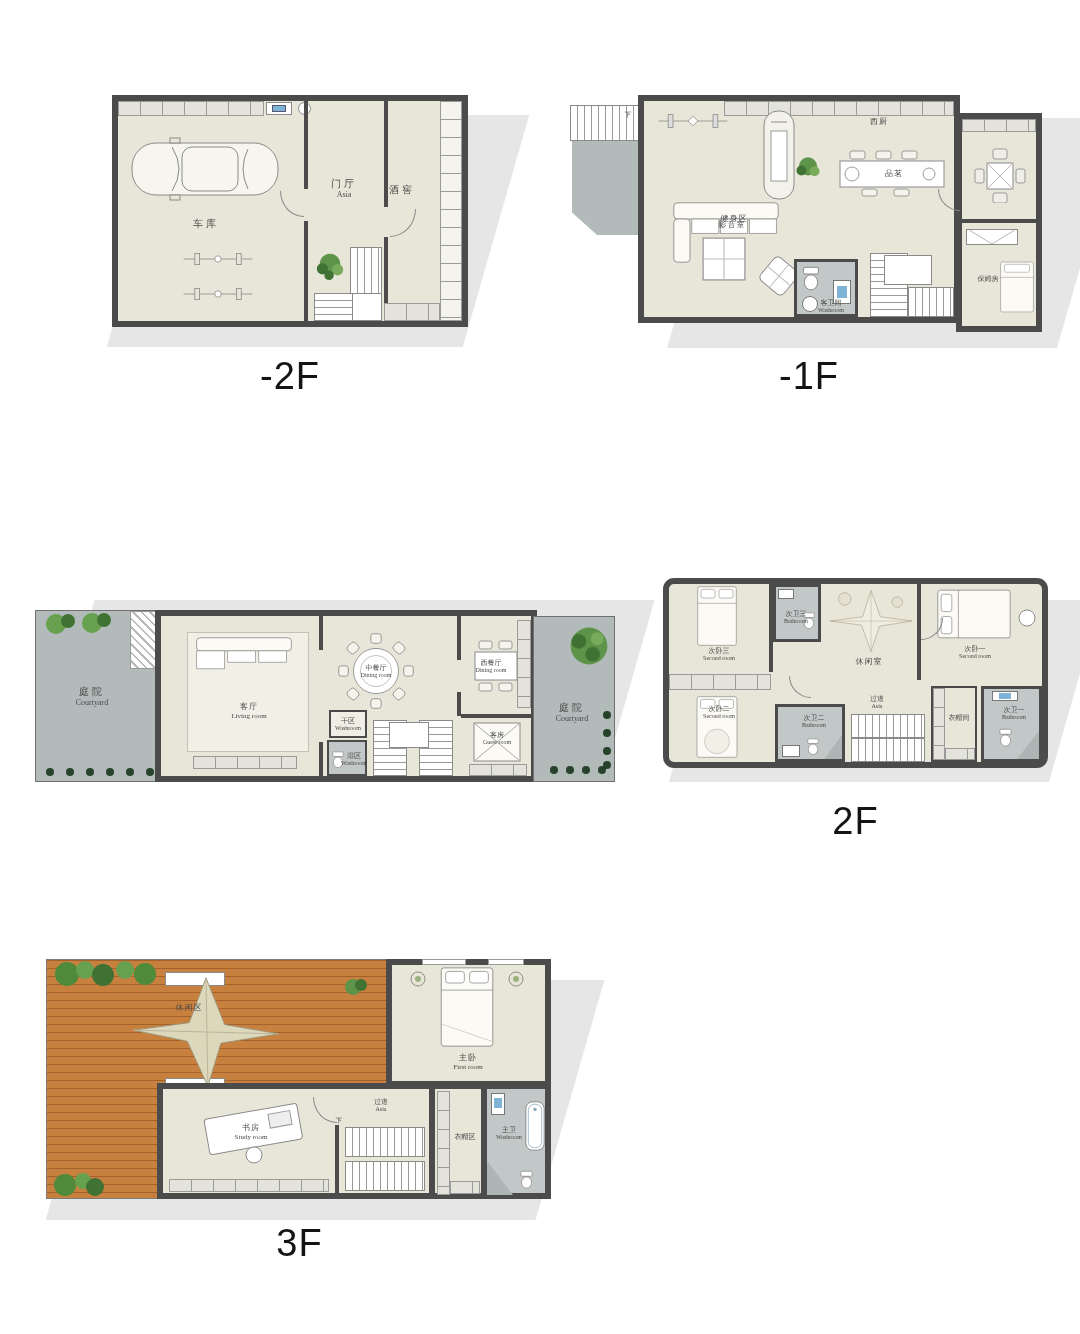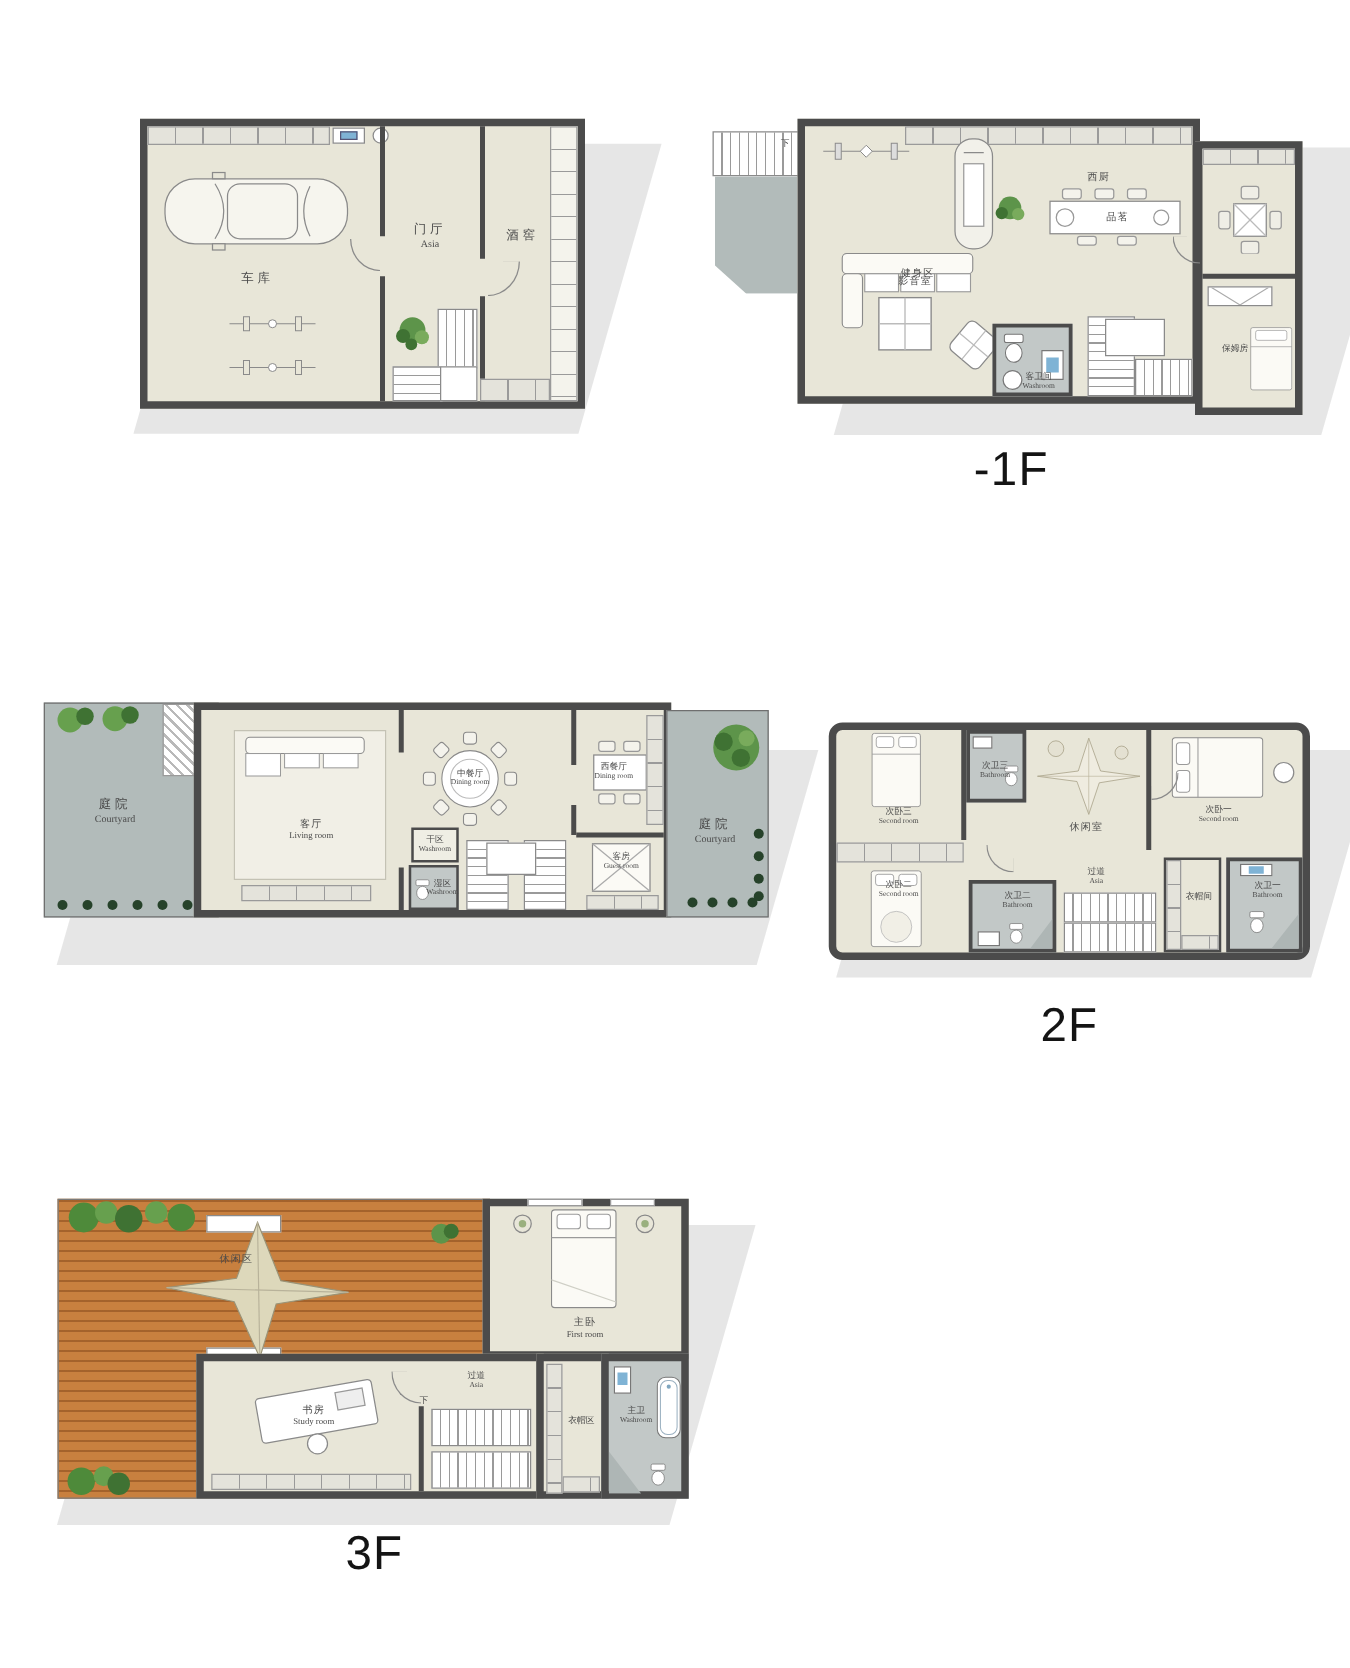--- a/index.html
+++ b/index.html
@@ -112,39 +112,40 @@
     </div>
 
     <div class="abs stairs-h" style="left:232px; top:146px; width:32px; height:48px;"></div>
     <div class="abs stairs-v" style="left:196px; top:192px; width:40px; height:28px;"></div>
     <div class="abs landing" style="left:234px; top:192px; width:30px; height:28px;"></div>
 
     <div class="wall" style="left:266px; top:0; width:4px; height:106px;"></div>
     <div class="wall" style="left:266px; top:136px; width:4px; height:84px;"></div>
     <div class="door" style="left:272px; top:108px; width:26px; height:28px; transform:scaleX(-1);"></div>
 
-    <div class="lbl" style="left:300px; top:88px;">
+    <div class="lbl" style="left:284px; top:88px;">
       <span class="zh">酒窖</span>
     </div>
     <div class="abs rack" style="left:322px; top:0; width:22px; height:220px;"></div>
     <div class="abs cells" style="left:266px; top:202px; width:56px; height:18px;"></div>
   </div>
+  <div class="caption" style="left:112px; top:355px; width:356px;">-2F</div>
 
   <div class="shadow" style="left:700px; top:118px; width:390px; height:230px; transform:skewX(-16deg);"></div>
   <div class="plan" style="left:570px; top:95px; width:478px; height:237px;">
 
     <div class="abs stairs-v" style="left:0; top:10px; width:70px; height:36px; transform:none; background-image:repeating-linear-gradient(to right, transparent 0 6px, #9a9a9a 6px 7px);"></div>
     <div class="lbl xs" style="left:58px; top:20px;">
       <span class="zh">下</span>
     </div>
     <div class="abs gray" style="left:2px; top:46px; width:66px; height:94px; clip-path:polygon(0 0,100% 0,100% 100%,38% 100%,0 76%);"></div>
 
     <div class="abs beige wallbox" style="left:68px; top:0; width:322px; height:228px;">
       <div class="abs cells" style="left:80px; top:0; width:230px; height:15px;"></div>
-      <div class="lbl sm" style="left:235px; top:41px;">
+      <div class="lbl sm" style="left:235px; top:21px;">
         <span class="zh">西厨</span>
       </div>
 
       <div class="abs" style="left:8px; top:12px; width:82px; height:16px;">
         <svg viewBox="0 0 90 20" width="82" height="16">
             <line x1="2" y1="10" x2="88" y2="10" stroke="#8a8a8a"></line>
             <rect x="14" y="2" width="6" height="16" fill="#ddd" stroke="#8a8a8a"></rect>
             <rect x="70" y="2" width="6" height="16" fill="#ddd" stroke="#8a8a8a"></rect>
             <polygon points="45,4 51,10 45,16 39,10" fill="#fff" stroke="#8a8a8a"></polygon>
           </svg>
@@ -261,21 +262,21 @@
       </div>
       <div class="lbl xs" style="left:26px; top:160px;">
         <span class="zh">保姆房</span>
       </div>
       <div class="door" style="left:-24px; top:70px; width:22px; height:22px;"></div>
     </div>
   </div>
   <div class="caption" style="left:570px; top:355px; width:478px;">-1F</div>
 
   <div class="shadow" style="left:70px; top:600px; width:560px; height:172px; transform:skewX(-16deg);"></div>
-  <div class="plan" style="left:35px; top:558px; width:580px; height:180px;">
+  <div class="plan" style="left:35px; top:606px; width:580px; height:180px;">
 
     <div class="abs gray thinbox" style="left:0; top:4px; width:140px; height:172px;">
       <div class="abs" style="left:6px; top:0; width:76px; height:26px;">
         <svg viewBox="0 0 76 26" width="76" height="26">
             <circle cx="14" cy="13" r="10" fill="#67a04e"></circle>
             <circle cx="26" cy="10" r="7" fill="#3f7233"></circle>
             <circle cx="50" cy="12" r="10" fill="#67a04e"></circle>
             <circle cx="62" cy="9" r="7" fill="#3f7233"></circle>
           </svg>
       </div>

